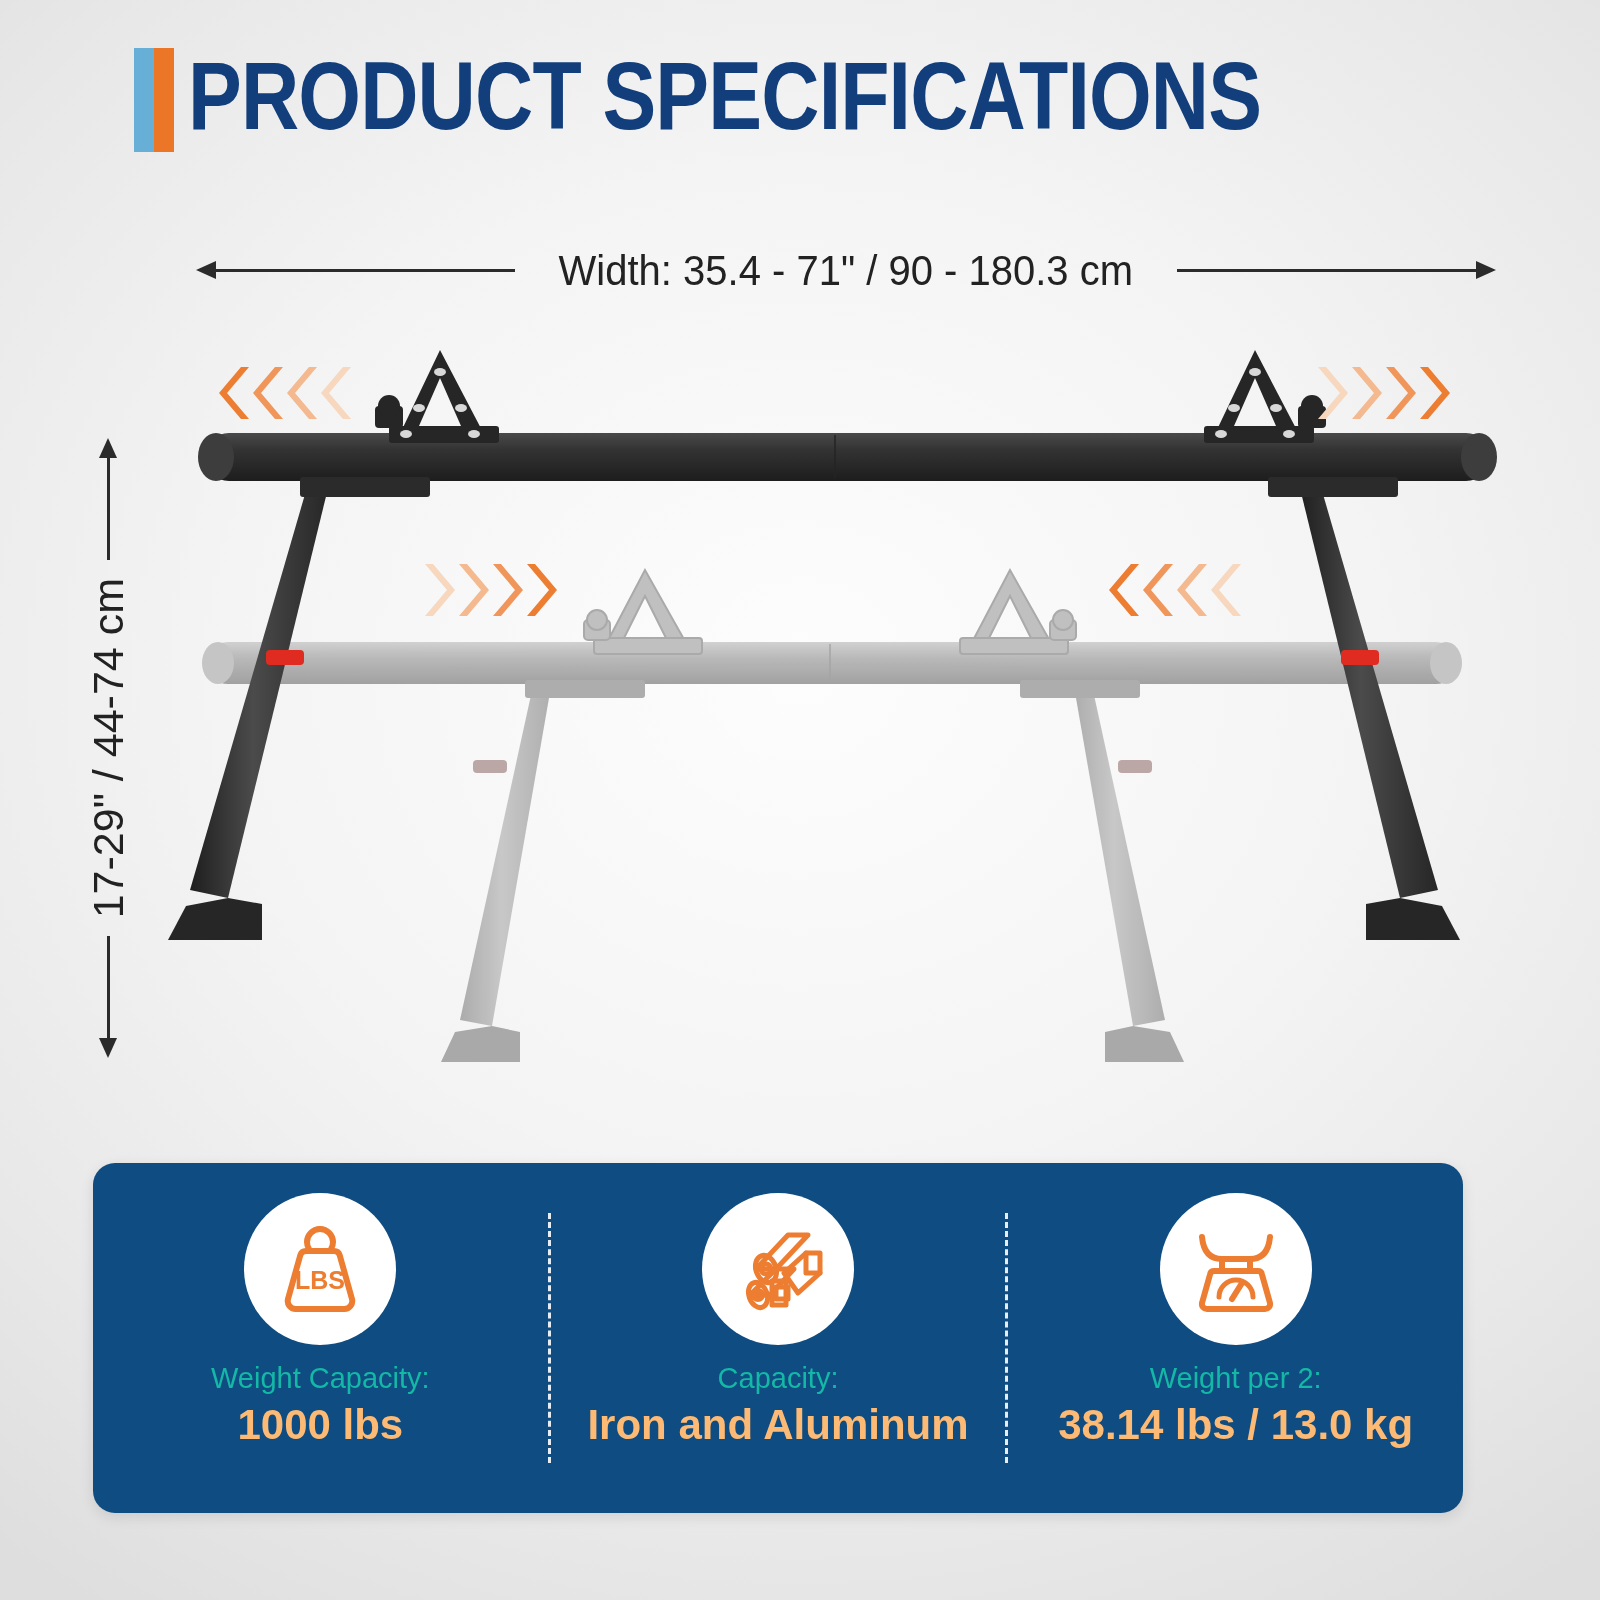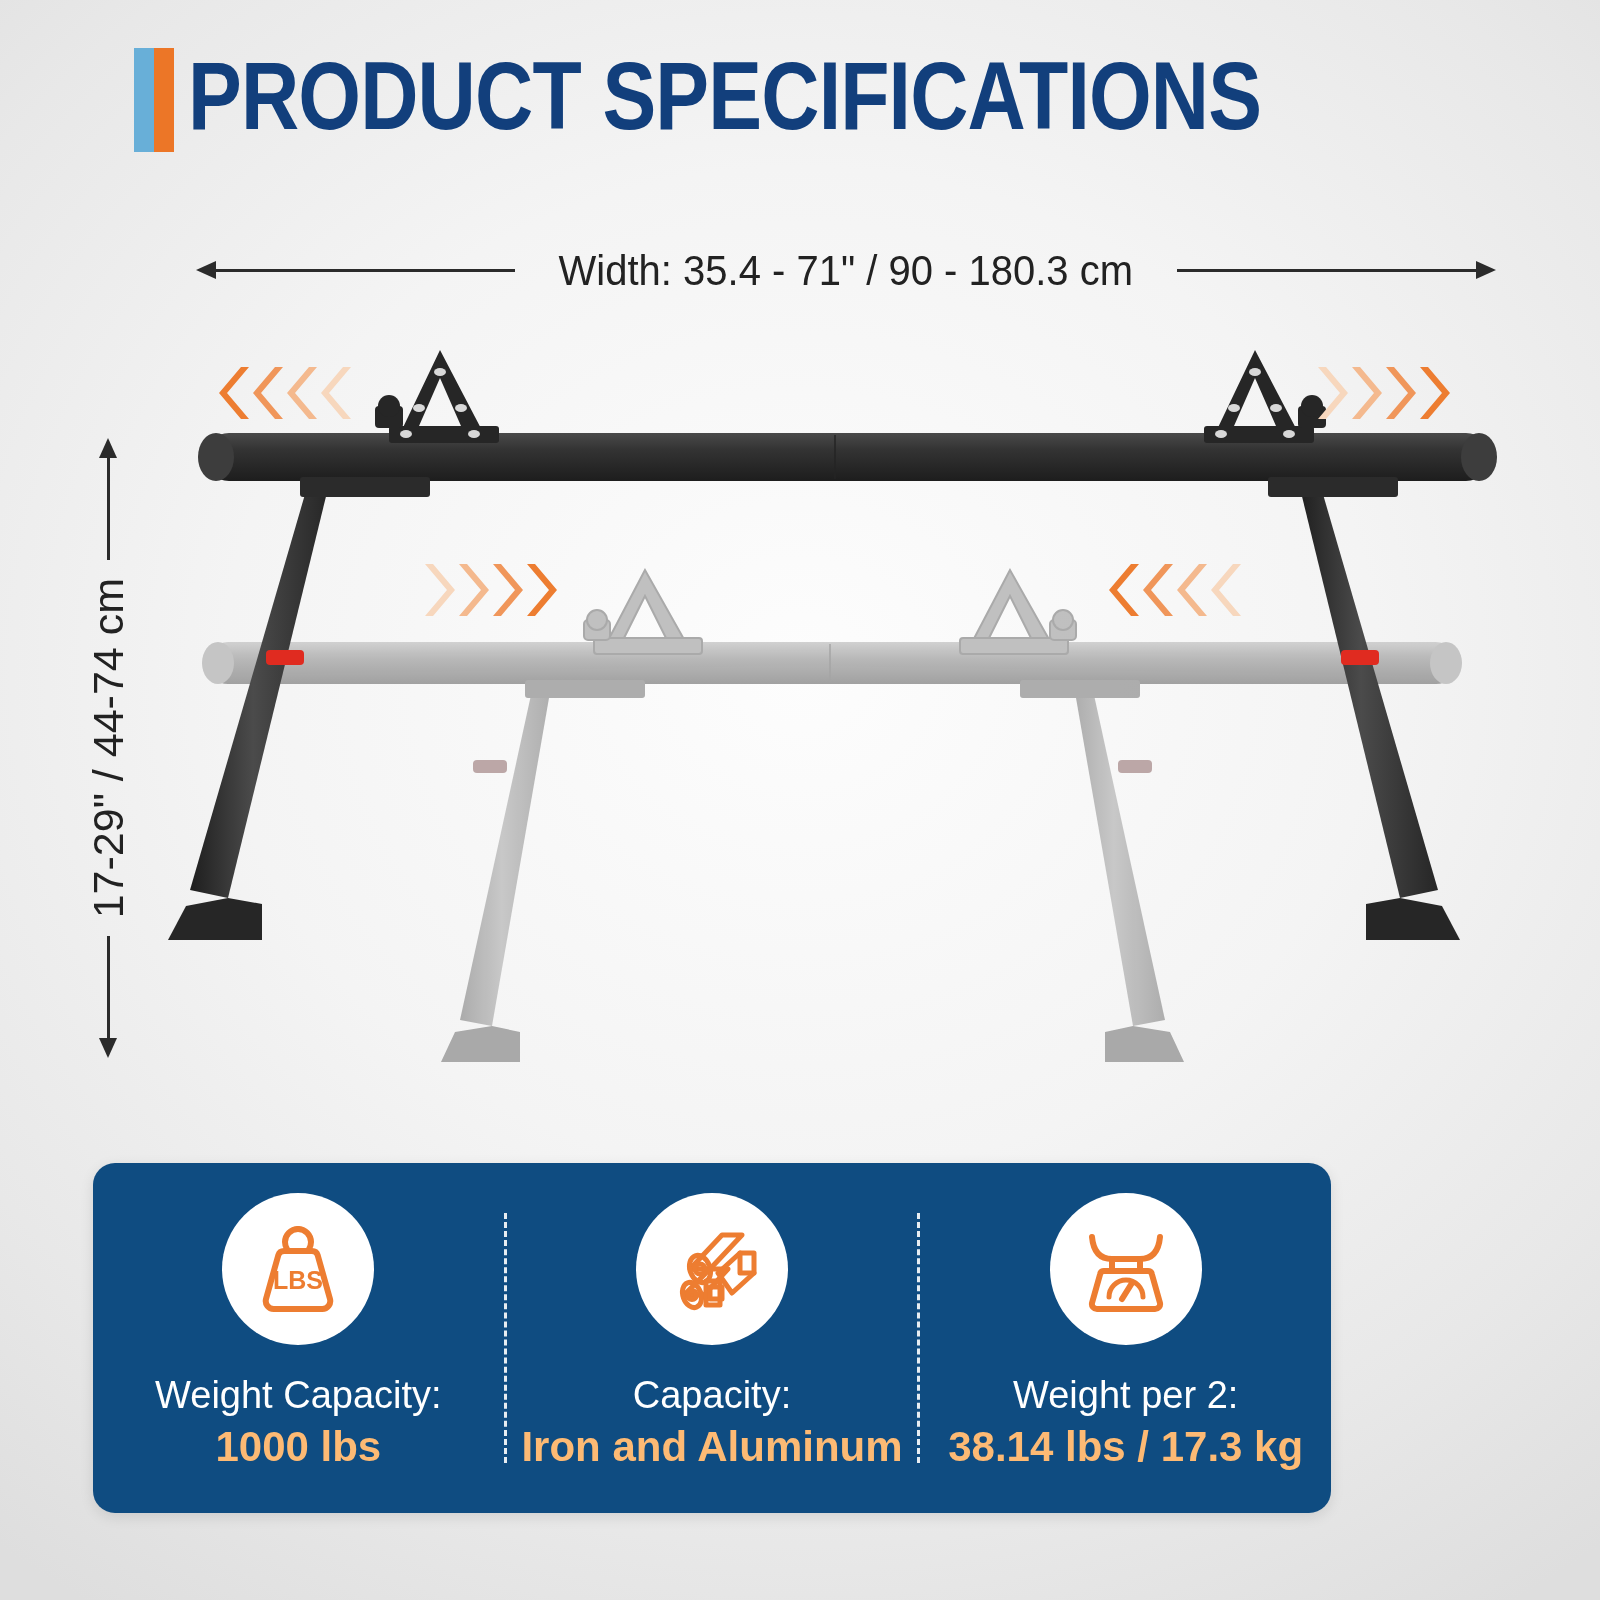--- a/index.html
+++ b/index.html
@@ -71,40 +71,40 @@
   
   .product{ position:absolute; left:0; top:320px; width:1600px; height:760px; }
   .product svg{ display:block; width:100%; height:100%; }
 
   
   .chev-group{ position:absolute; display:flex; align-items:center; }
   .chev{ width:34px; height:56px; }
 
   
   .spec-panel{
-    position:absolute; left:93px; top:1163px; width:1238px; height:350px;
+    position:absolute; left:93px; top:1163px; width:1370px; height:350px;
     background:#0f4c81; border-radius:22px;
     display:flex; align-items:stretch;
     box-shadow:0 4px 14px rgba(0,0,0,.10);
   }
   .spec-col{
     flex:1; display:flex; flex-direction:column; align-items:center;
     justify-content:flex-start; padding-top:30px; position:relative;
   }
   .spec-sep{
     width:0; border-left:3px dashed #ffffff; opacity:.9;
     margin:48px 0; align-self:center; height:250px;
   }
   .badge{
     width:152px; height:152px; border-radius:50%; background:#ffffff;
     display:flex; align-items:center; justify-content:center;
     margin-bottom:18px;
   }
   .badge svg{ display:block; }
-  .spec-label{ color:#ffffff; font-size:38px; line-height:1.1; margin-bottom:6px;margin-top:12px; }
+  .spec-label{ color:#14b8a6; font-size:29px; line-height:1.1; margin-bottom:6px; }
   .spec-value{ color:#fdba74; font-size:42px; font-weight:bold; line-height:1.15; white-space:nowrap; }
 </style>
 </head>
 <body>
 
 <div class="header">
   <div class="accent">
     <div class="bar blue"></div>
     <div class="bar orange"></div>
   </div>
@@ -352,16 +352,16 @@
           <path d="M34 54 L70 54"></path>
 
           <path d="M30 54 L74 54 a4 4 0 0 1 3.9 3.2 L86 86 a5 5 0 0 1 -4.9 6 L22.9 92 A5 5 0 0 1 18 86 L26.1 57.2 A4 4 0 0 1 30 54 Z"></path>
 
           <path d="M35 80 a17 17 0 0 1 34 0" stroke-width="5"></path>
           <path d="M58 66 L48 82" stroke-width="6"></path>
         </g>
       </svg>
     </div>
     <div class="spec-label">Weight per 2:</div>
-    <div class="spec-value">38.14 lbs / 17.3 kg</div>
+    <div class="spec-value">38.14 lbs / 13.0 kg</div>
   </div>
 
 </div>
 
 </body></html>

